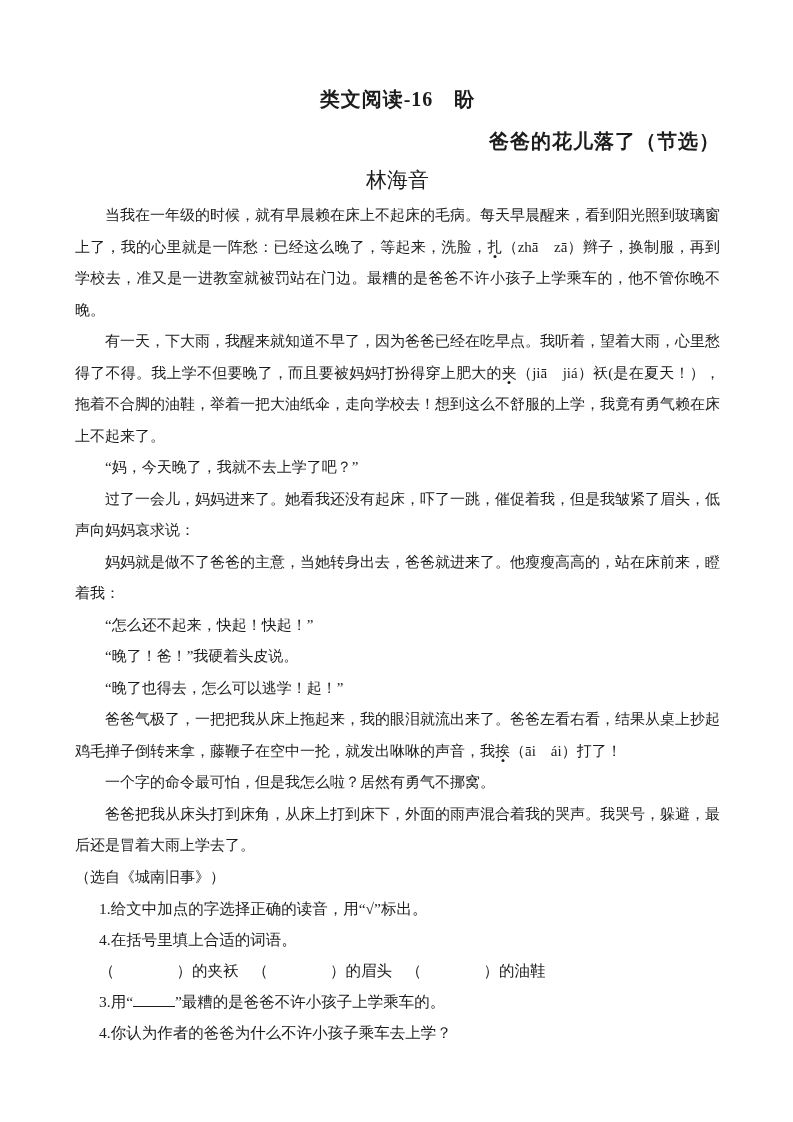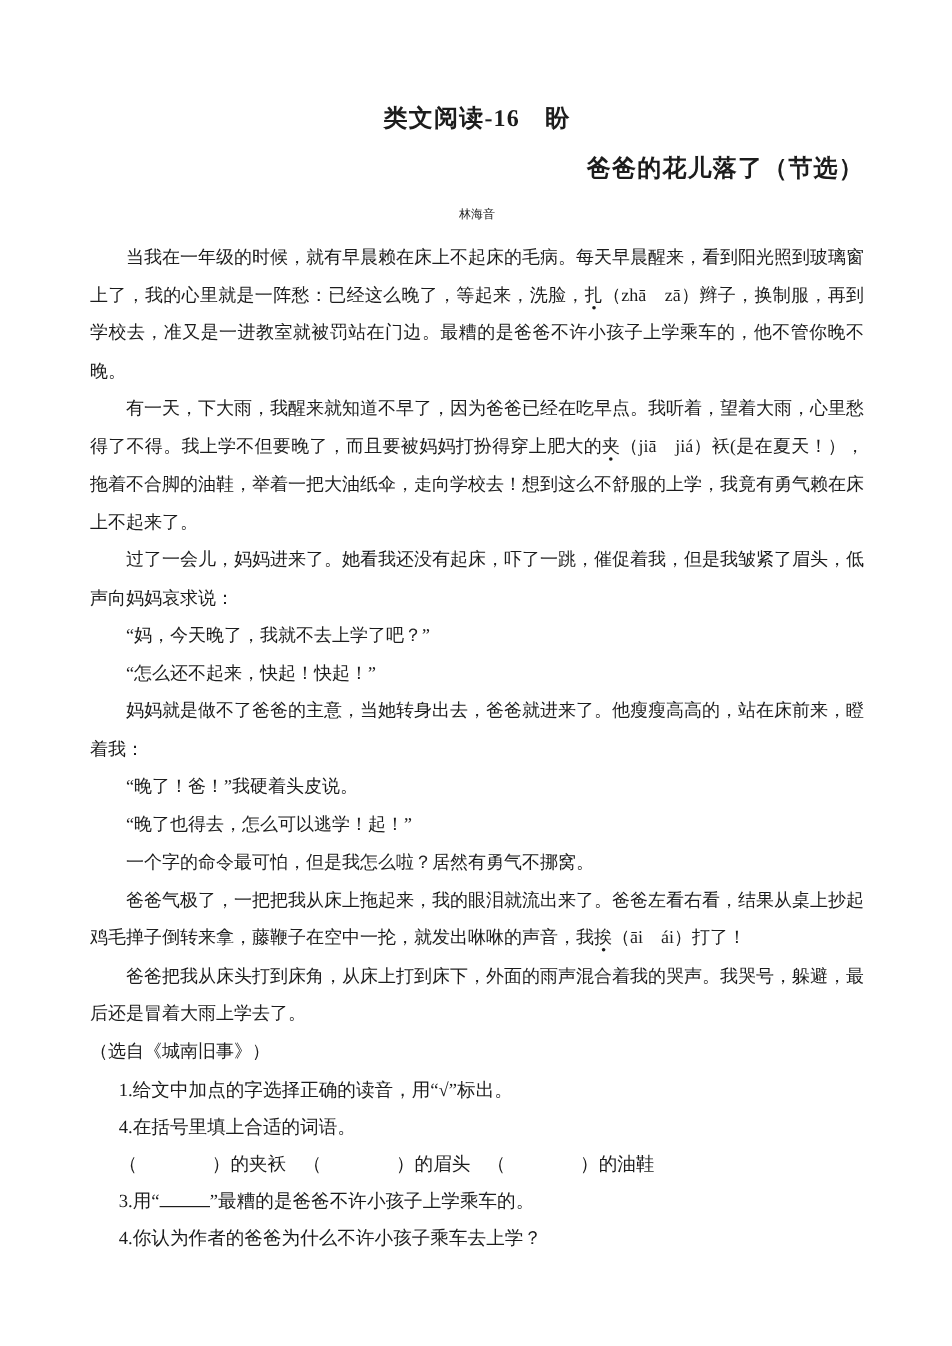--- a/index.html
+++ b/index.html
@@ -28,21 +28,21 @@
   }
   .article-title {
     font-size: 20px;
     line-height: 26px;
     font-weight: 700;
     text-align: right;
     letter-spacing: 1px;
     margin: 0 0 16px 0;
   }
   .author {
-    font-size: 10px;
+    font-size: 21px;
     line-height: 20px;
     text-align: center;
     margin: 0 0 10px 0;
   }
   .article p {
     margin: 0;
     font-size: 15px;
     line-height: 31.5px;
     text-align: justify;
   }
@@ -91,28 +91,28 @@
 
 <div class="page">
 
   <h1 class="doc-title">类文阅读-16　盼</h1>
   <h2 class="article-title">爸爸的花儿落了（节选）</h2>
   <div class="author">林海音</div>
 
   <div class="article">
     <p class="indent"><span>当我在一年级的时候，就有早晨赖在床上不起床的毛病。每天早晨醒来，看到阳光照到玻璃窗上了，我的心里就是一阵愁：已经这么晚了，等起来，洗脸，</span><span class="emph">扎</span><span>（zhā　zā）辫子，换制服，再到学校去，准又是一进教室就被罚站在门边。最糟的是爸爸不许小孩子上学乘车的，他不管你晚不晚。</span></p>
     <p class="indent"><span>有一天，下大雨，我醒来就知道不早了，因为爸爸已经在吃早点。我听着，望着大雨，心里愁得了不得。我上学不但要晚了，而且要被妈妈打扮得穿上肥大的</span><span class="emph">夹</span><span>（jiā　jiá）袄(是在夏天！），拖着不合脚的油鞋，举着一把大油纸伞，走向学校去！想到这么不舒服的上学，我竟有勇气赖在床上不起来了。</span></p>
+    <p class="indent">“妈，今天晚了，我就不去上学了吧？”</p>
     <p class="indent">过了一会儿，妈妈进来了。她看我还没有起床，吓了一跳，催促着我，但是我皱紧了眉头，低声向妈妈哀求说：</p>
-    <p class="indent">“妈，今天晚了，我就不去上学了吧？”</p>
+    <p class="indent">妈妈就是做不了爸爸的主意，当她转身出去，爸爸就进来了。他瘦瘦高高的，站在床前来，瞪着我：</p>
     <p class="indent">“怎么还不起来，快起！快起！”</p>
-    <p class="indent">妈妈就是做不了爸爸的主意，当她转身出去，爸爸就进来了。他瘦瘦高高的，站在床前来，瞪着我：</p>
     <p class="indent">“晚了！爸！”我硬着头皮说。</p>
     <p class="indent">“晚了也得去，怎么可以逃学！起！”</p>
+    <p class="indent"><span>爸爸气极了，一把把我从床上拖起来，我的眼泪就流出来了。爸爸左看右看，结果从桌上抄起鸡毛掸子倒转来拿，藤鞭子在空中一抡，就发出咻咻的声音，我</span><span class="emph">挨</span><span>（āi　ái）打了！</span></p>
     <p class="indent">一个字的命令最可怕，但是我怎么啦？居然有勇气不挪窝。</p>
-    <p class="indent"><span>爸爸气极了，一把把我从床上拖起来，我的眼泪就流出来了。爸爸左看右看，结果从桌上抄起鸡毛掸子倒转来拿，藤鞭子在空中一抡，就发出咻咻的声音，我</span><span class="emph">挨</span><span>（āi　ái）打了！</span></p>
     <p class="indent">爸爸把我从床头打到床角，从床上打到床下，外面的雨声混合着我的哭声。我哭号，躲避，最后还是冒着大雨上学去了。</p>
     <p class="source">（选自《城南旧事》）</p>
   </div>
 
   <div class="questions">
     <p class="q">1.给文中加点的字选择正确的读音，用“√”标出。</p>
     <p class="q">4.在括号里填上合适的词语。</p>
     <p class="blanks">
       <span class="blank-group"><span>（　　　　）</span><span>的夹袄</span></span><span class="blank-group"><span>（　　　　）</span><span>的眉头</span></span><span class="blank-group"><span>（　　　　）</span><span>的油鞋</span></span>
     </p>

